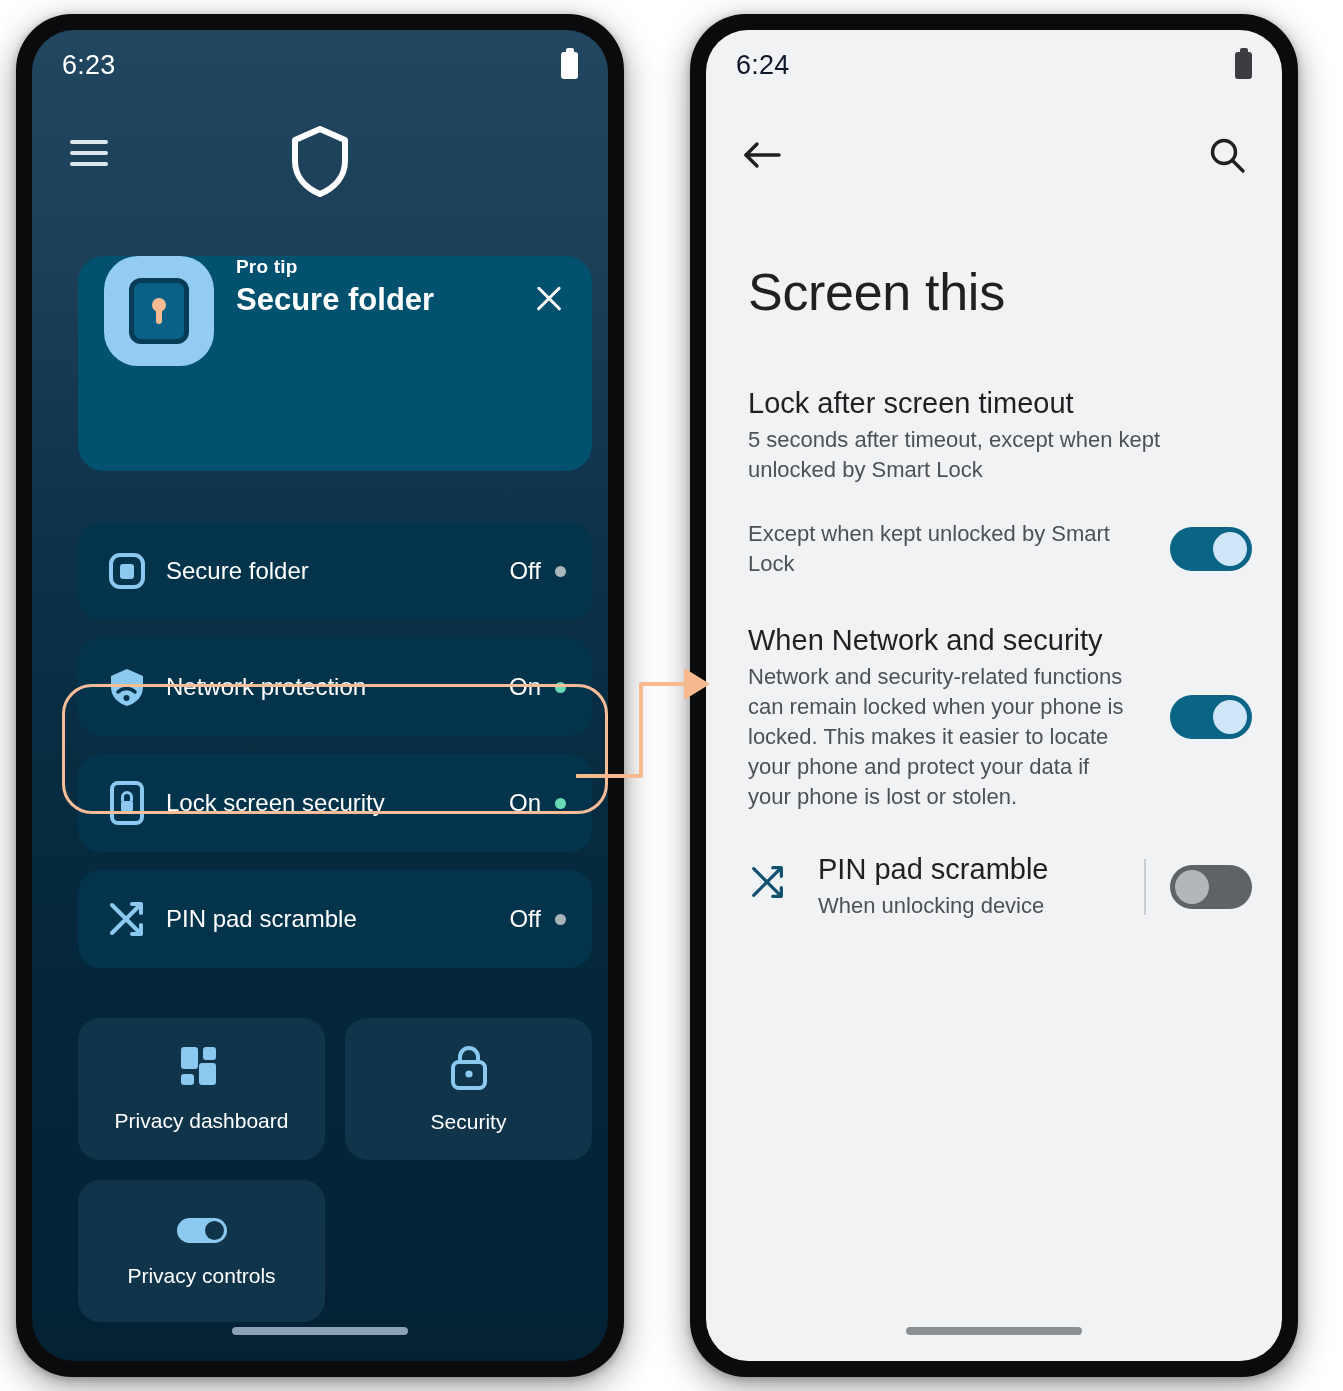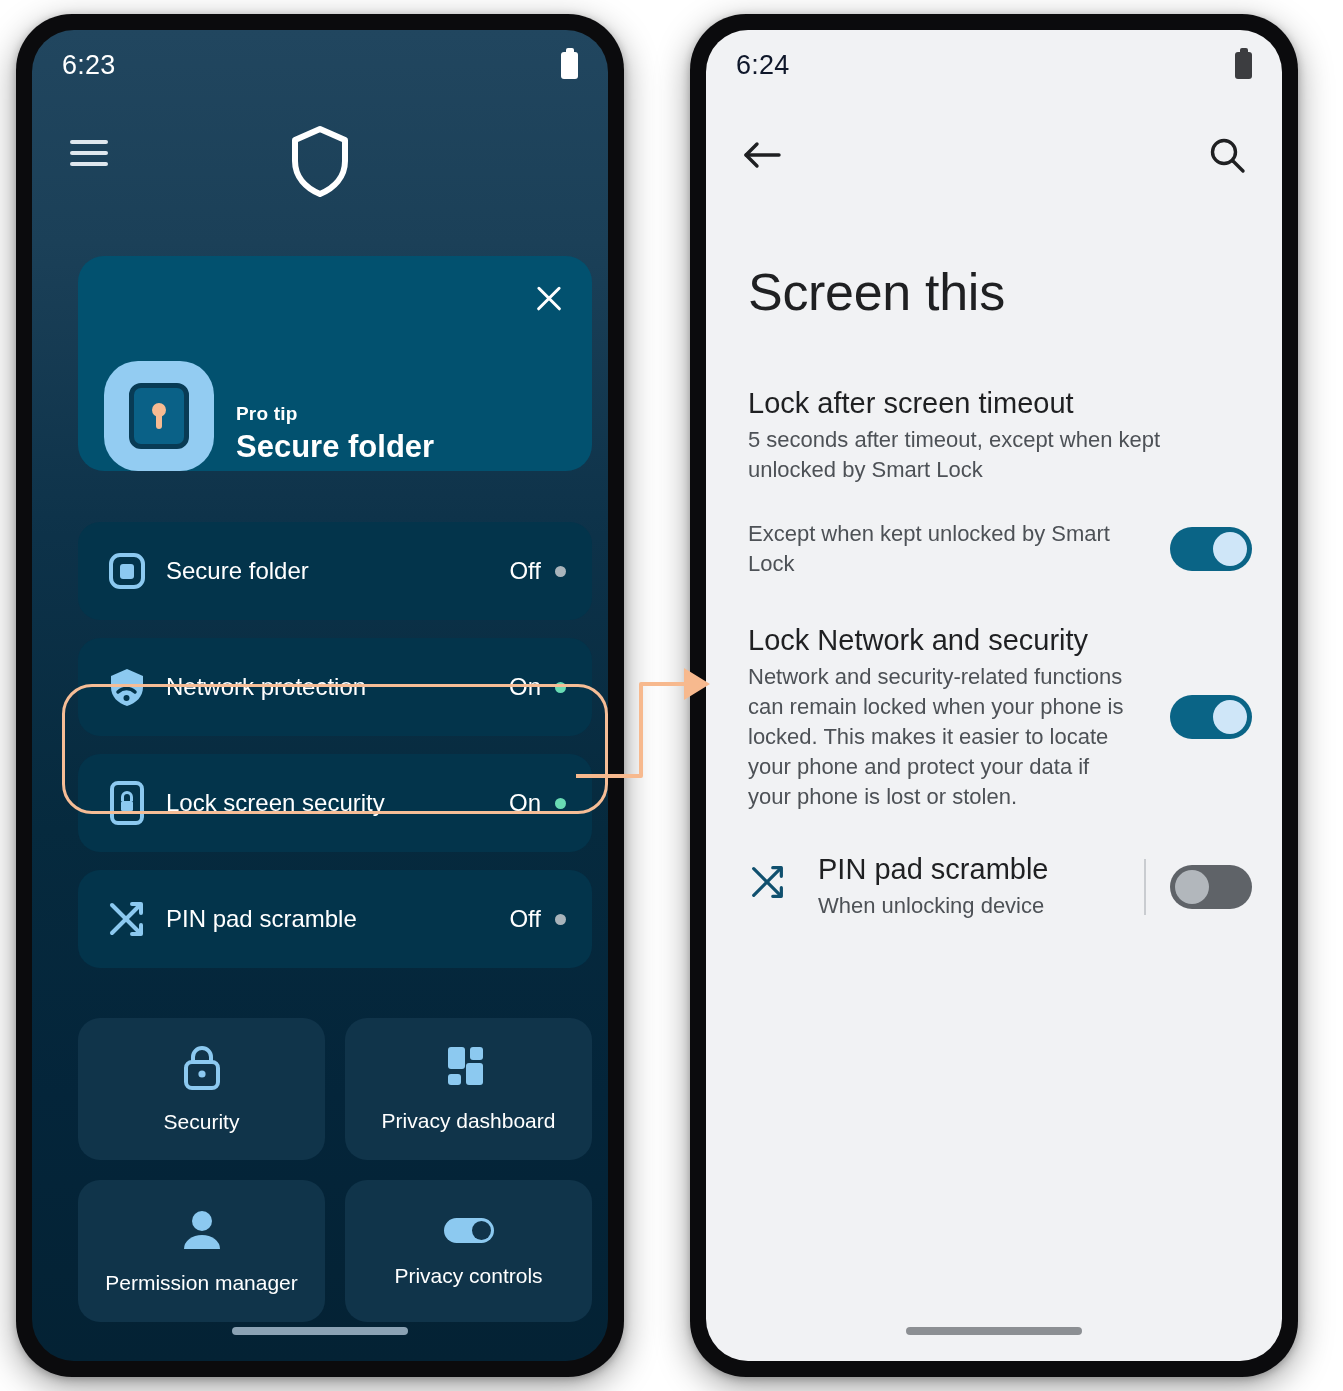--- a/index.html
+++ b/index.html
@@ -57,21 +57,21 @@
   }
   .hamburger i { display:block; height: 4px; border-radius: 2px; background: #dfe7ee; margin-bottom: 7px; }
   .hamburger i:last-child { margin-bottom: 0; }
   .shield-logo { position: absolute; left: 50%; top: 8px; transform: translateX(-50%); }
 
   
   .tip-row { position: absolute; top: 226px; left: 0; right: 0; height: 218px; }
   .tip-card {
     position: absolute; left: 46px; top: 0; width: 514px; height: 215px;
     background: #02516f; border-radius: 26px;
-    display: flex; align-items: flex-end; padding: 0 26px;
+    display: flex; align-items: flex-start; padding: 0 26px;
   }
   .tip-icon {
     width: 110px; height: 110px; flex: 0 0 110px; border-radius: 34px;
     background: #93ccf2; display:flex; align-items:center; justify-content:center;
   }
   .tip-icon .inner {
     width: 60px; height: 66px; border-radius: 12px; background: #0a6187;
     border: 5px solid #083b55; display:flex; align-items:center; justify-content:center;
   }
   .keyhole { width: 14px; height: 26px; position: relative; }
@@ -256,47 +256,38 @@
           <span class="rstate">Off</span>
           <span class="dot off"></span>
         </div>
       </div>
 
       <div class="highlight-box"></div>
 
       <div class="tiles">
         <div class="tile">
           <span>
-            <svg width="44" height="48" viewBox="0 0 44 48">
-              <rect x="6" y="18" width="32" height="26" rx="6" fill="none" stroke="#8cc9f0" stroke-width="4"></rect>
-              <path d="M13 18 v-5 a9 9 0 0 1 18 0 v5" fill="none" stroke="#8cc9f0" stroke-width="4"></path>
-              <circle cx="22" cy="30" r="3.6" fill="#8cc9f0"></circle>
-            </svg>
-          </span>
-          <span class="tlabel">Security</span>
-        </div>
-        <div class="tile">
-          <span>
             <svg width="46" height="46" viewBox="0 0 46 46" fill="#8cc9f0">
               <rect x="2" y="2" width="17" height="22" rx="3"></rect>
               <rect x="24" y="2" width="13" height="13" rx="3"></rect>
               <rect x="2" y="29" width="13" height="11" rx="3"></rect>
               <rect x="20" y="18" width="17" height="22" rx="3"></rect>
             </svg>
           </span>
           <span class="tlabel">Privacy dashboard</span>
         </div>
         <div class="tile">
           <span>
-            <svg width="46" height="46" viewBox="0 0 46 46" fill="#8cc9f0">
-              <circle cx="23" cy="14" r="10"></circle>
-              <path d="M5 42 a18 14 0 0 1 36 0 Z"></path>
-            </svg>
-          </span>
-          <span class="tlabel">Permission manager</span>
+            <svg width="44" height="48" viewBox="0 0 44 48">
+              <rect x="6" y="18" width="32" height="26" rx="6" fill="none" stroke="#8cc9f0" stroke-width="4"></rect>
+              <path d="M13 18 v-5 a9 9 0 0 1 18 0 v5" fill="none" stroke="#8cc9f0" stroke-width="4"></path>
+              <circle cx="22" cy="30" r="3.6" fill="#8cc9f0"></circle>
+            </svg>
+          </span>
+          <span class="tlabel">Security</span>
         </div>
         <div class="tile">
           <span>
             <svg width="52" height="32" viewBox="0 0 52 32">
               <rect x="1" y="4" width="50" height="25" rx="12.5" fill="#8cc9f0"></rect>
               <circle cx="38.5" cy="16.5" r="9.5" fill="#10344a"></circle>
             </svg>
           </span>
           <span class="tlabel">Privacy controls</span>
         </div>
@@ -341,21 +332,21 @@
         </div>
 
         <div class="sitem" style="margin-bottom:44px;">
           <div class="ssub">Except when kept unlocked by Smart Lock</div>
           <div class="sw on">
               <span class="knob"></span>
             </div>
         </div>
 
         <div class="sitem" style="margin-bottom:40px;">
-          <div class="stitle">Lock Network and security</div>
+          <div class="stitle">When Network and security</div>
           <div class="ssub" style="max-width:430px;">Network and security-related functions can remain locked when your phone is locked. This makes it easier to locate your phone and protect your data if your phone is lost or stolen.</div>
           <div class="sw on">
               <span class="knob"></span>
             </div>
         </div>
 
         <div class="sitem with-icon">
           <span class="lead-icon">
             <svg width="40" height="40" viewBox="0 0 42 42">
               <g fill="none" stroke="#10506e" stroke-width="3.4" stroke-linecap="round" stroke-linejoin="round">

